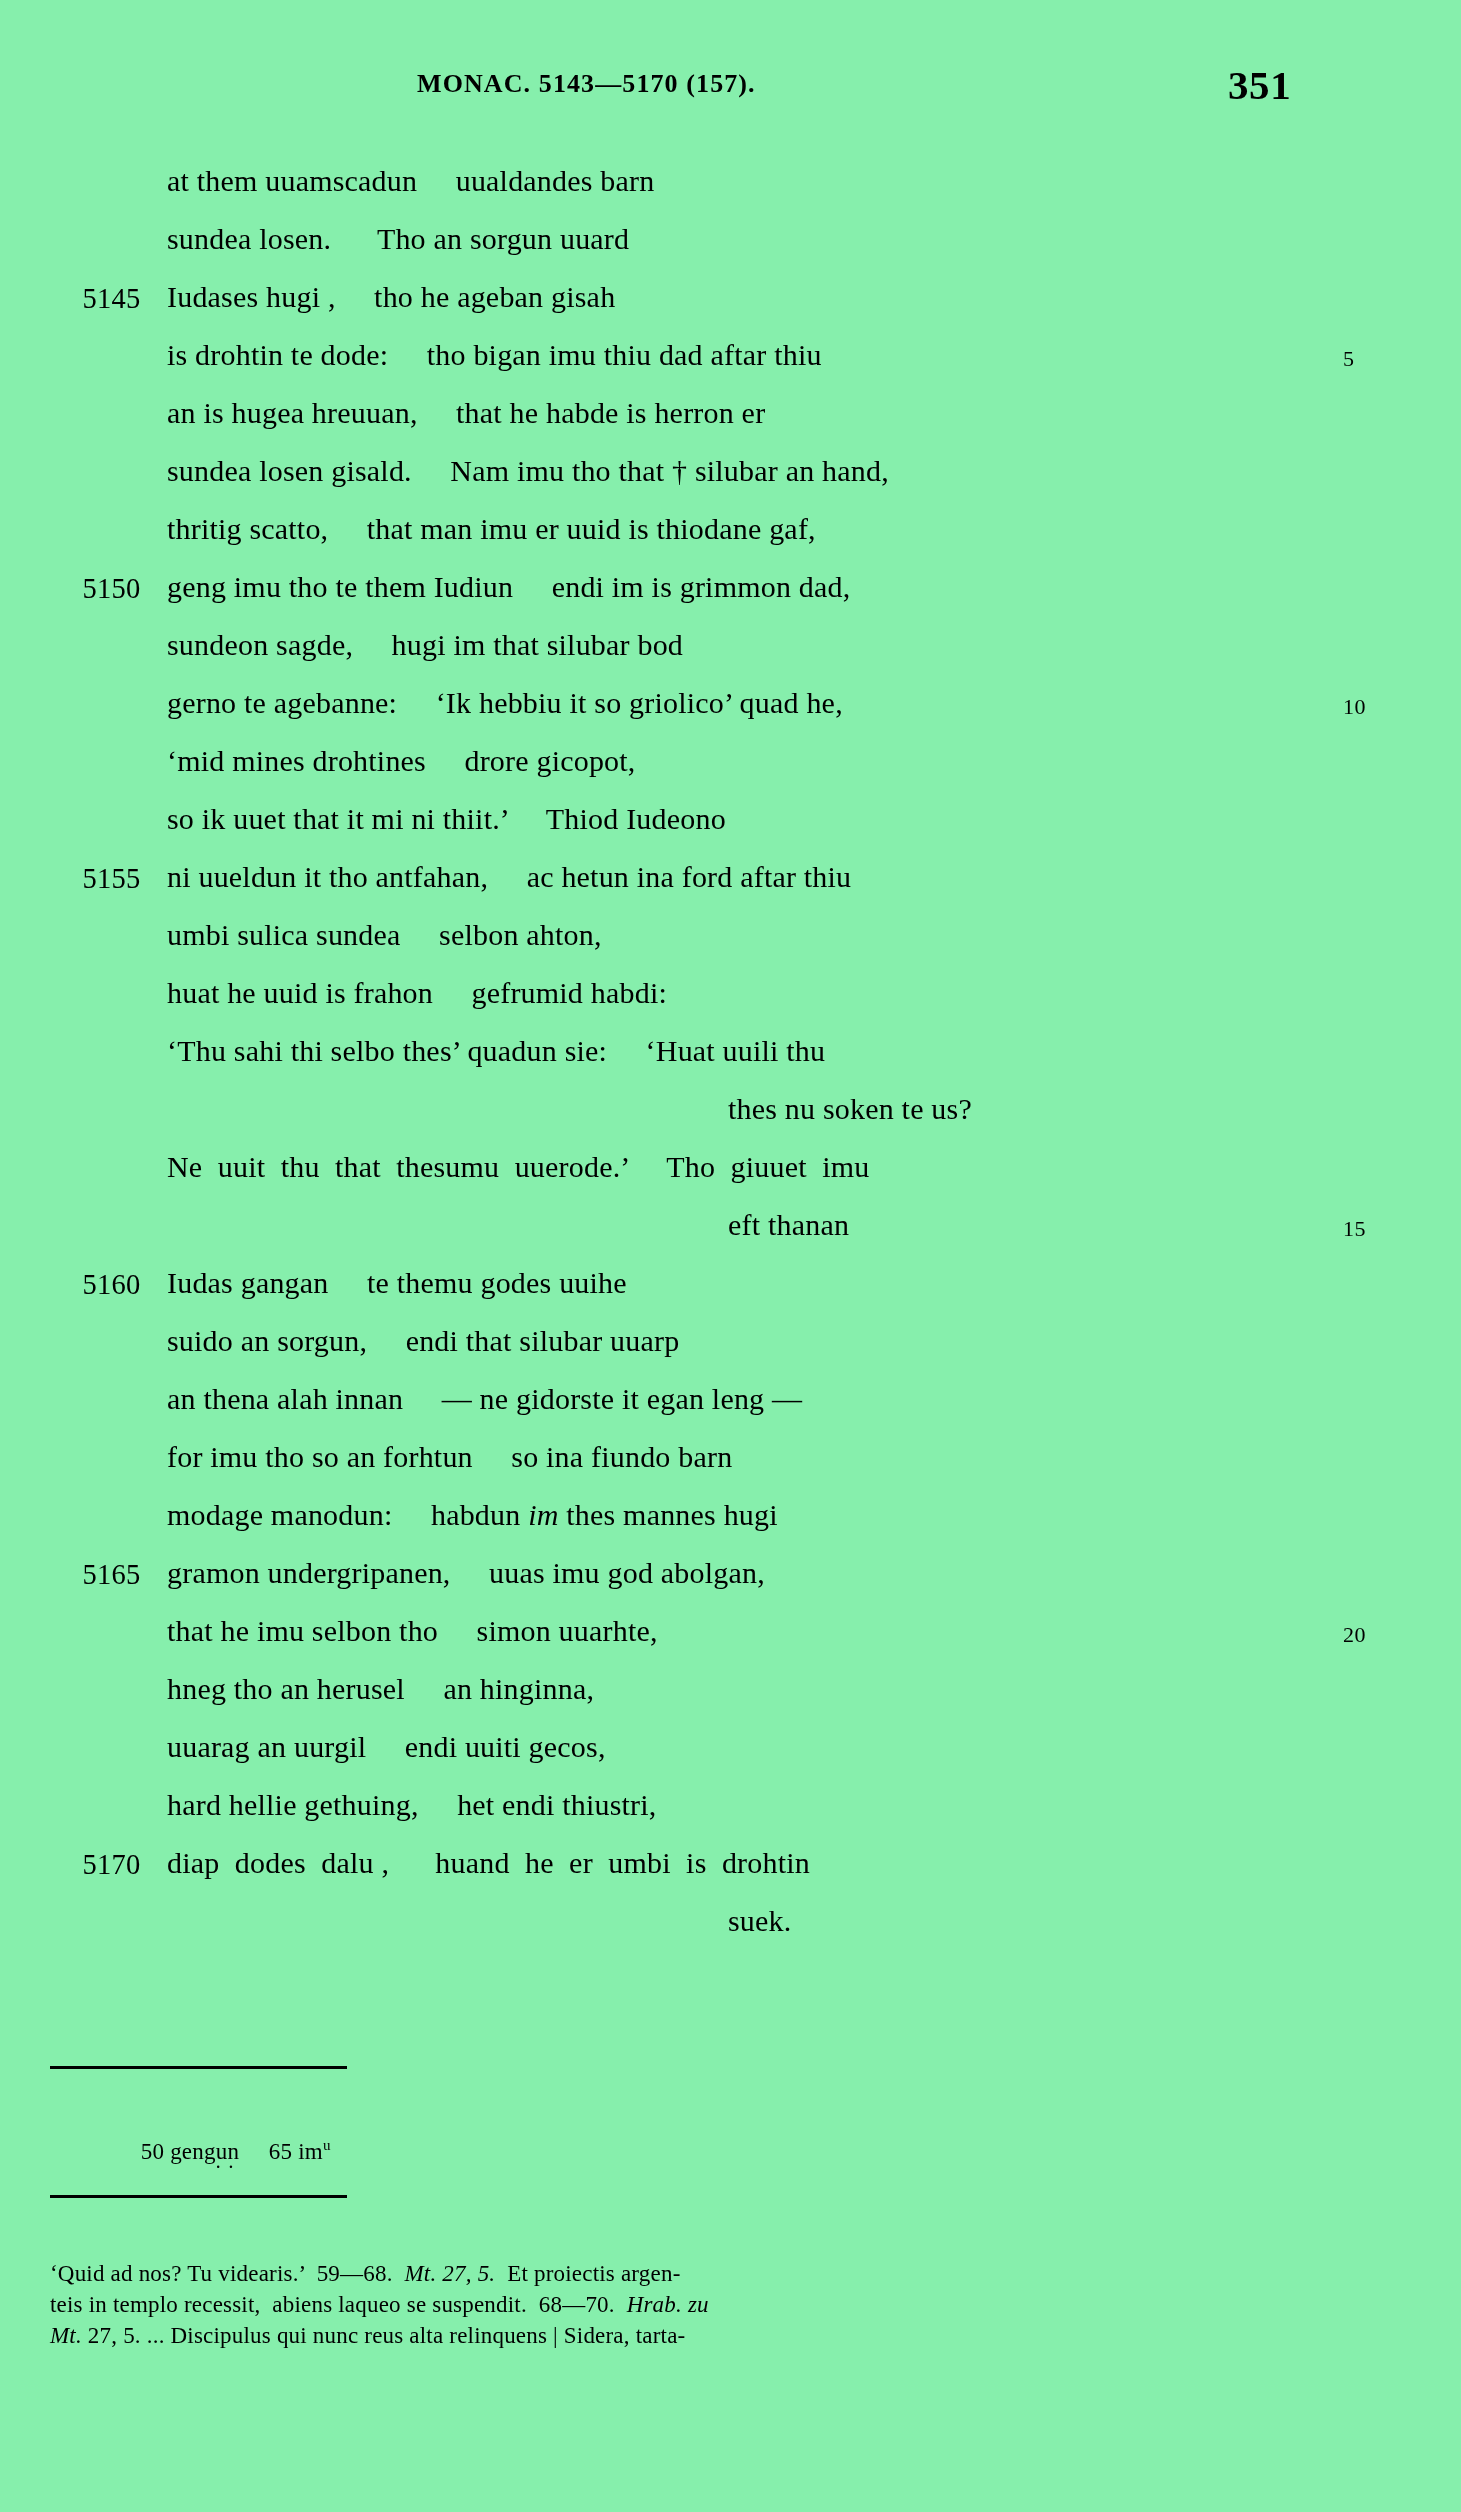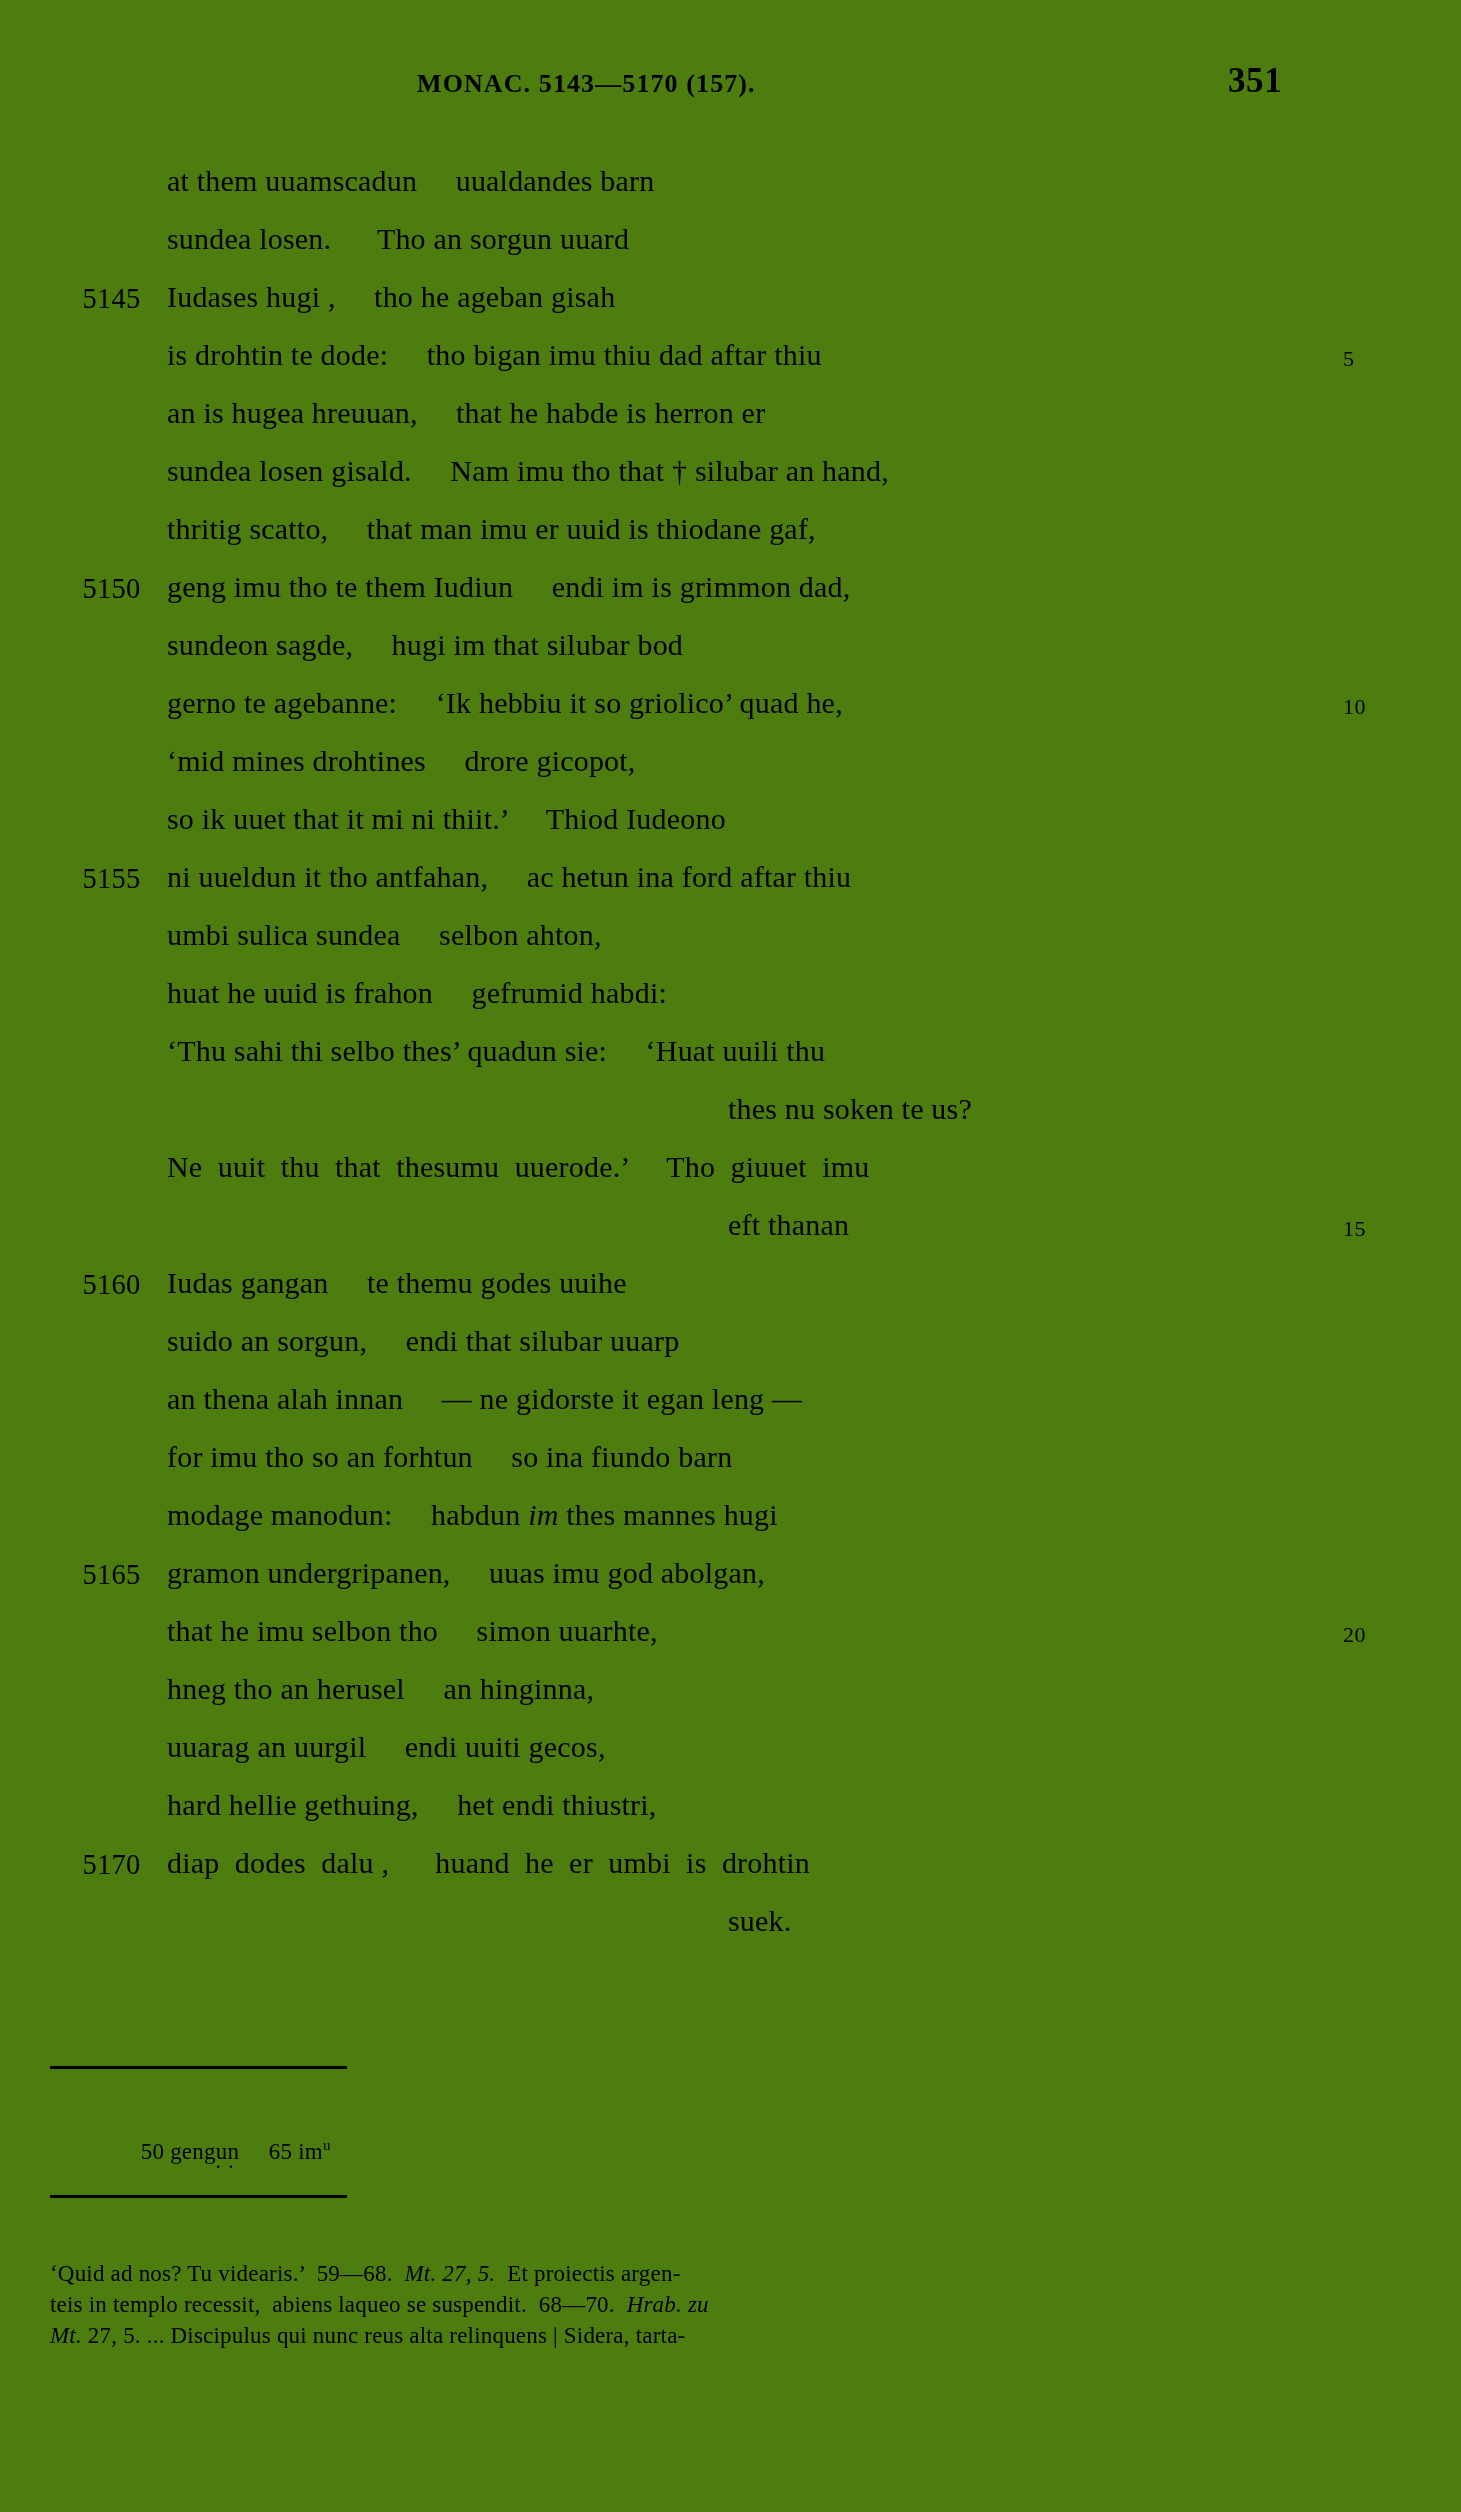--- a/index.html
+++ b/index.html
@@ -12,21 +12,21 @@
     height: 2512px;
     position: relative;
     font-family: "Liberation Serif", "DejaVu Serif", serif;
     color: #000000;
     overflow: hidden;
   }
 
   .page {
     position: absolute;
     inset: 0;
-    background: #4d7c0f;
+    background: #86efac;
   }
 
   
   .runhead {
     position: absolute;
     top: 69px;
     left: 0;
     width: 1462px;
     height: 46px;
   }
@@ -36,21 +36,21 @@
     top: 0;
     font-size: 26px;
     font-weight: 700;
     letter-spacing: 1.1px;
     white-space: pre;
   }
   .runhead-folio {
     position: absolute;
     left: 1228px;
     top: -8px;
-    font-size: 35px;
+    font-size: 41px;
     font-weight: 700;
     letter-spacing: 0.6px;
   }
 
   
   .verse {
     position: absolute;
     left: 0;
     top: 159px;
     width: 1462px;

